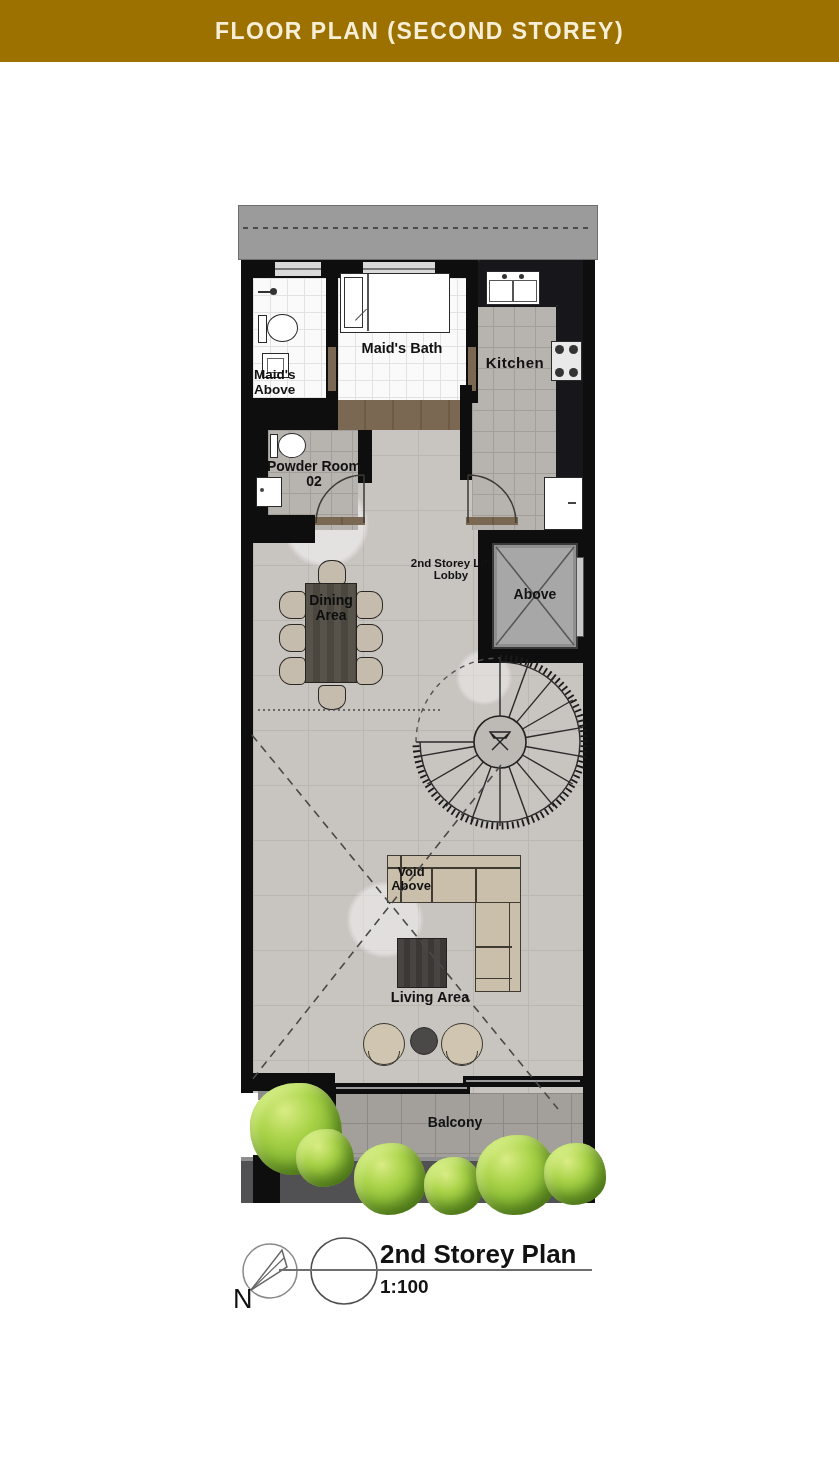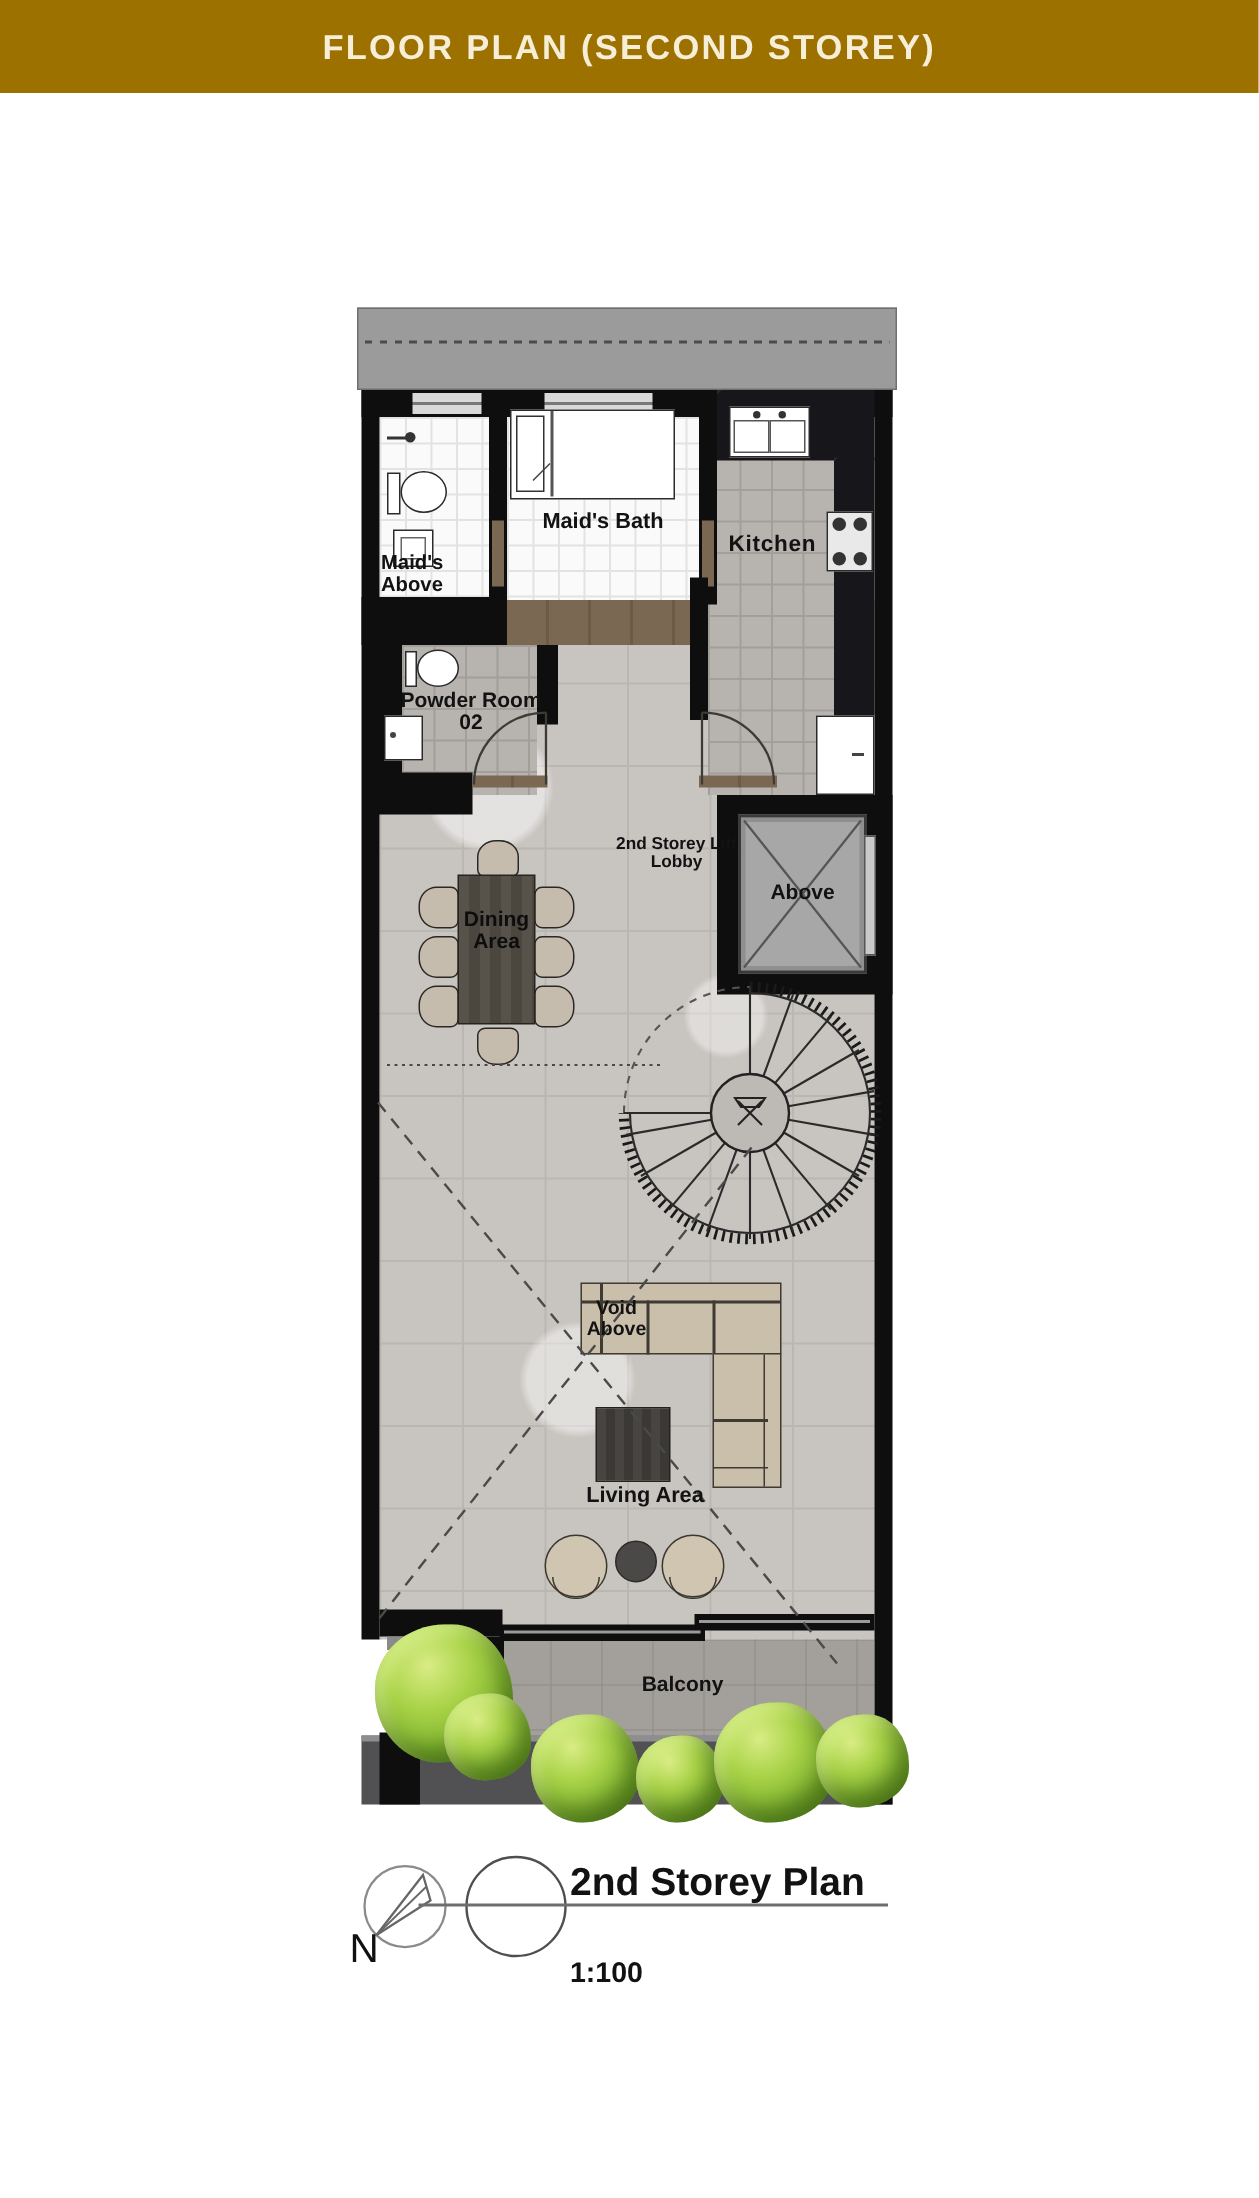--- a/index.html
+++ b/index.html
@@ -205,21 +205,21 @@
     <line x1="258" y1="342" x2="336" y2="440" stroke="#56565a" stroke-width="1.5"></line>
     <line x1="336" y1="342" x2="258" y2="440" stroke="#56565a" stroke-width="1.5"></line>
   </svg>
 
   <div class="label" style="left:16px;top:163px;width:60px;font-size:13.5px;text-align:left;">Maid's Above</div>
   <div class="label" style="left:118px;top:136px;width:92px;font-size:14.5px;">Maid's Bath</div>
   <div class="label" style="left:234px;top:150px;width:86px;font-size:15px;letter-spacing:.5px;">Kitchen</div>
   <div class="label" style="left:28px;top:238px;width:96px;font-size:14px;margin-top:16px;">Powder Room 02</div>
   <div class="label" style="left:170px;top:352px;width:86px;font-size:11.5px;">2nd Storey Lift Lobby</div>
   <div class="label" style="left:254px;top:382px;width:86px;font-size:14px;">Above</div>
-  <div class="label" style="left:61px;top:400px;width:64px;font-size:14px;color:#0d0d0d;text-align:center;">Dining Area</div>
+  <div class="label" style="left:61px;top:388px;width:64px;font-size:14px;color:#0d0d0d;text-align:center;">Dining Area</div>
   <div class="label" style="left:140px;top:785px;width:104px;font-size:14.5px;">Living Area</div>
   <div class="label" style="left:162px;top:910px;width:110px;font-size:14px;">Balcony</div>
   <div class="label" style="left:152px;top:660px;width:42px;font-size:13px;">Void Above</div>
 
   <div class="bush" style="left:12px;top:878px;width:92px;height:92px;"></div>
   <div class="bush" style="left:58px;top:924px;width:58px;height:58px;"></div>
   <div class="bush" style="left:116px;top:938px;width:72px;height:72px;"></div>
   <div class="bush" style="left:186px;top:952px;width:58px;height:58px;"></div>
   <div class="bush" style="left:238px;top:930px;width:80px;height:80px;"></div>
   <div class="bush" style="left:306px;top:938px;width:62px;height:62px;"></div>
@@ -229,13 +229,13 @@
   <circle cx="30" cy="29" r="27" fill="none" stroke="#8a8a8a" stroke-width="1.5"></circle>
   <path d="M11,48 L42,8 L47,25 Z" fill="none" stroke="#666" stroke-width="1.5"></path>
   <line x1="11" y1="48" x2="44" y2="16" stroke="#666" stroke-width="1.2"></line>
 </svg>
 <div class="abs" style="left:233px;top:1284px;font-size:27px;color:#111;">N</div>
 <svg class="abs" style="left:309px;top:1236px;" width="70" height="70" viewBox="0 0 70 70">
   <circle cx="35" cy="35" r="33" fill="none" stroke="#4f4f4f" stroke-width="1.6"></circle>
 </svg>
 <div class="abs" style="left:279px;top:1269px;width:313px;height:2px;background:#6e6e6e;"></div>
 <div class="footer-title" style="left:380px;top:1239px;width:212px;font-size:26px;">2nd Storey Plan</div>
-<div class="footer-title" style="left:380px;top:1276px;width:212px;font-size:19px;margin-top:29px;">1:100</div>
+<div class="footer-title" style="left:380px;top:1276px;width:212px;font-size:19px;">1:100</div>
 
 </body></html>

